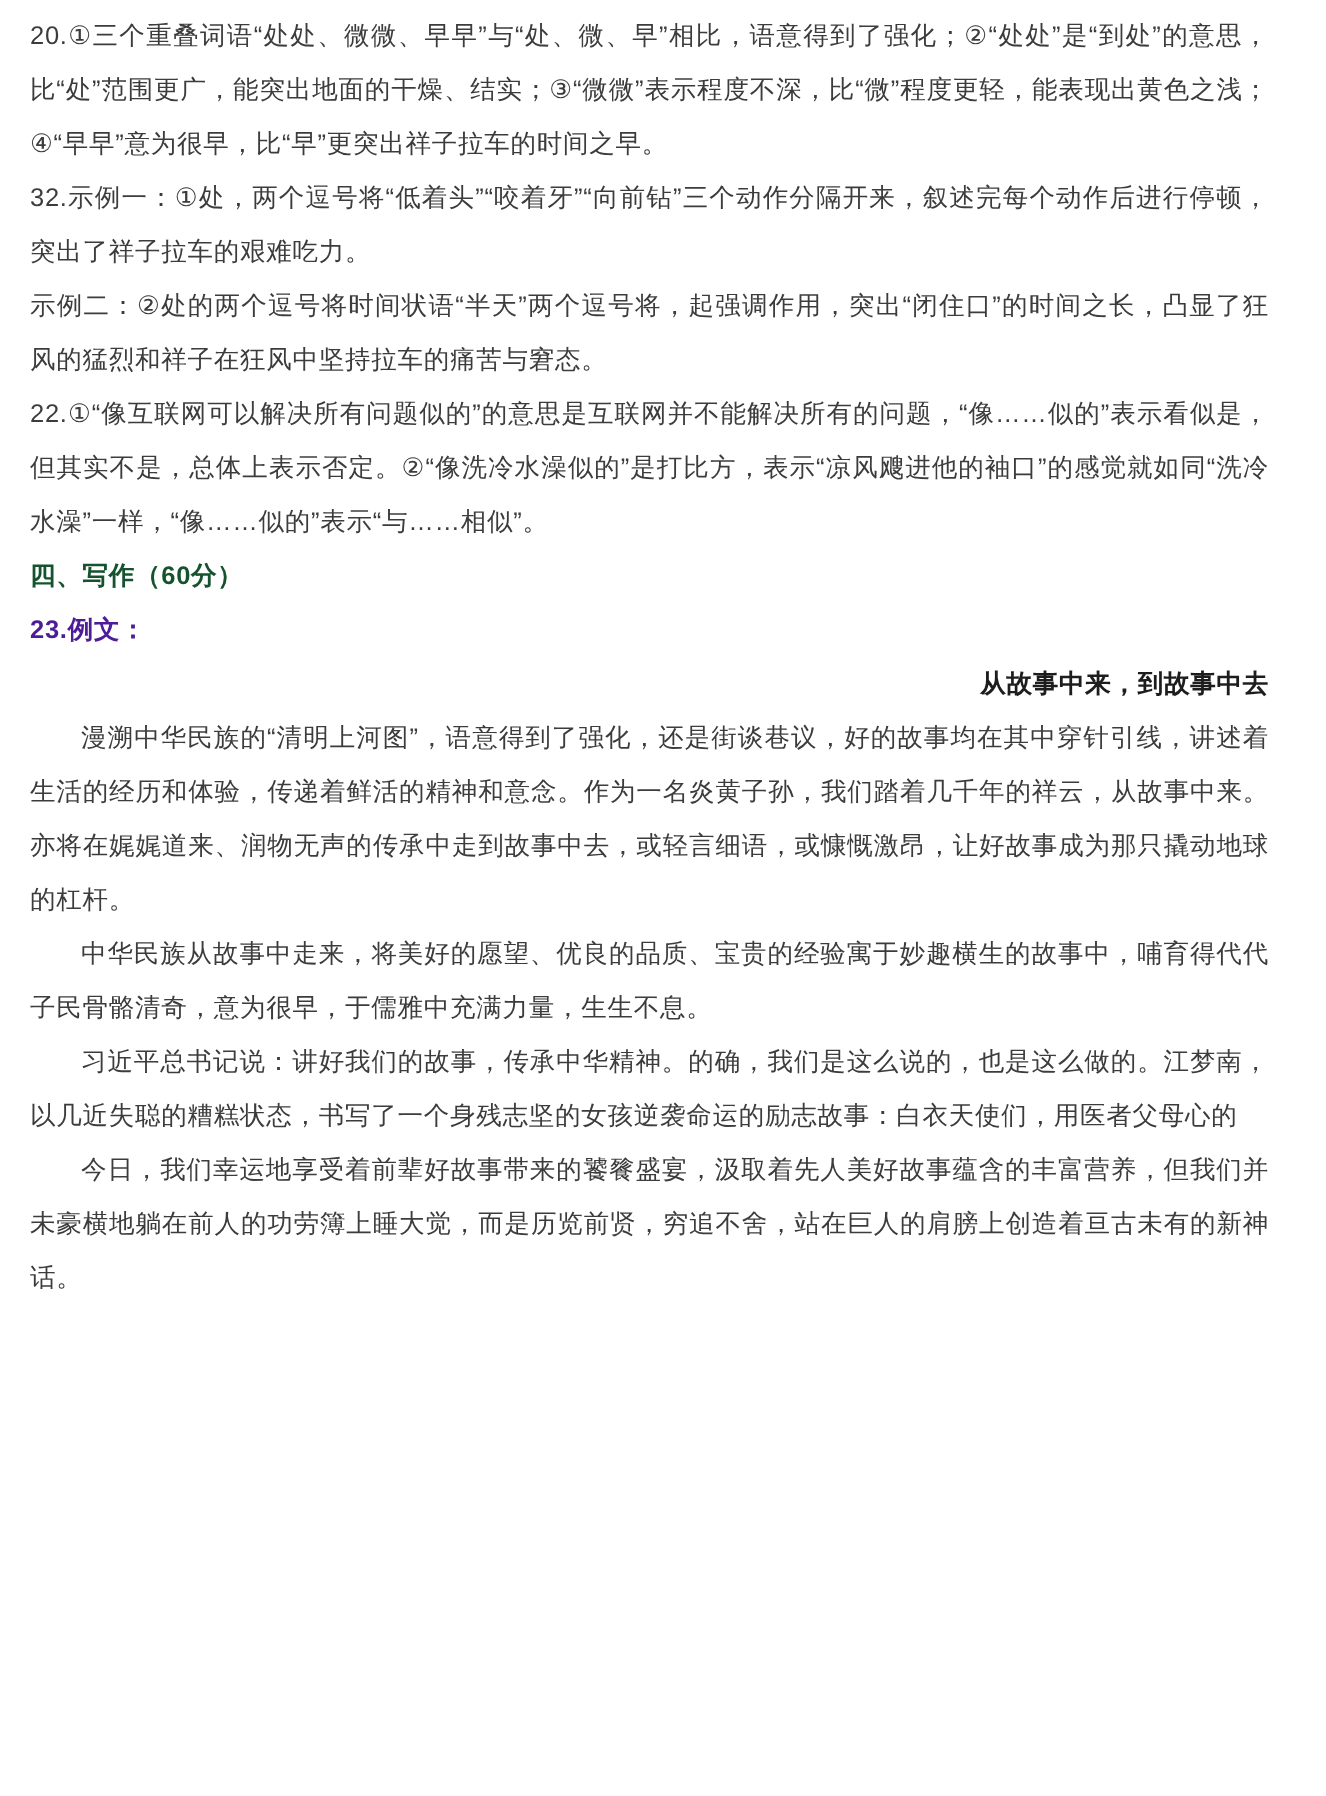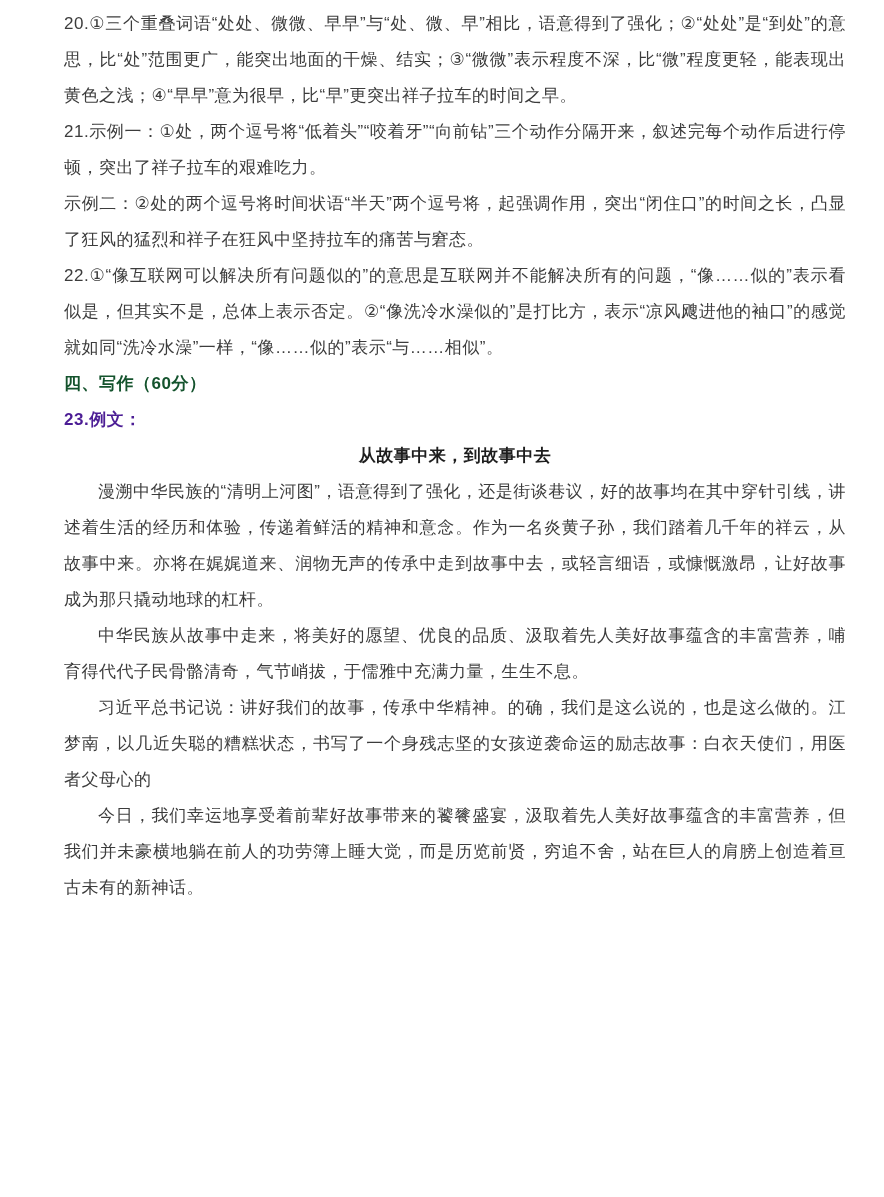--- a/index.html
+++ b/index.html
@@ -10,21 +10,21 @@
   body {
     width: 884px;
     height: 1197px;
     overflow: hidden;
     font-family: "Liberation Sans", "DejaVu Sans", sans-serif;
   }
   .page {
     box-sizing: border-box;
     width: 884px;
     height: 1197px;
-    padding: 6px 38px 0 64px;
+    padding: 6px 38px 0 20px;
     color: #3c3c3c;
     font-size: 17px;
     line-height: 36px;
     letter-spacing: 0.5px;
     text-align: justify;
   }
   .page p {
     margin: 0;
   }
   .answer {
@@ -33,40 +33,40 @@
   .section-heading {
     font-weight: bold;
     color: #14532d;
   }
   .essay-label {
     font-weight: bold;
     color: #4c1d95;
   }
   .essay-title {
     margin: 0;
-    text-align: center;
+    text-align: right;
     font-weight: bold;
     color: #1d1d1d;
     font-size: 17px;
     line-height: 36px;
   }
   .essay-para {
     text-indent: 2em;
   }
 </style>
 </head>
 <body>
 
 <div class="page">
   <p class="answer">20.①三个重叠词语“处处、微微、早早”与“处、微、早”相比，语意得到了强化；②“处处”是“到处”的意思，比“处”范围更广，能突出地面的干燥、结实；③“微微”表示程度不深，比“微”程度更轻，能表现出黄色之浅；④“早早”意为很早，比“早”更突出祥子拉车的时间之早。</p>
-  <p class="answer">21.示例一：①处，两个逗号将“低着头”“咬着牙”“向前钻”三个动作分隔开来，叙述完每个动作后进行停顿，突出了祥子拉车的艰难吃力。</p>
+  <p class="answer">32.示例一：①处，两个逗号将“低着头”“咬着牙”“向前钻”三个动作分隔开来，叙述完每个动作后进行停顿，突出了祥子拉车的艰难吃力。</p>
   <p class="answer">示例二：②处的两个逗号将时间状语“半天”两个逗号将，起强调作用，突出“闭住口”的时间之长，凸显了狂风的猛烈和祥子在狂风中坚持拉车的痛苦与窘态。</p>
   <p class="answer">22.①“像互联网可以解决所有问题似的”的意思是互联网并不能解决所有的问题，“像……似的”表示看似是，但其实不是，总体上表示否定。②“像洗冷水澡似的”是打比方，表示“凉风飕进他的袖口”的感觉就如同“洗冷水澡”一样，“像……似的”表示“与……相似”。</p>
 
   <p class="section-heading">四、写作（60分）</p>
   <p class="essay-label">23.例文：</p>
   <p class="essay-title">从故事中来，到故事中去</p>
 
   <p class="essay-para">漫溯中华民族的“清明上河图”，语意得到了强化，还是街谈巷议，好的故事均在其中穿针引线，讲述着生活的经历和体验，传递着鲜活的精神和意念。作为一名炎黄子孙，我们踏着几千年的祥云，从故事中来。亦将在娓娓道来、润物无声的传承中走到故事中去，或轻言细语，或慷慨激昂，让好故事成为那只撬动地球的杠杆。</p>
-  <p class="essay-para">中华民族从故事中走来，将美好的愿望、优良的品质、汲取着先人美好故事蕴含的丰富营养，哺育得代代子民骨骼清奇，气节峭拔，于儒雅中充满力量，生生不息。</p>
+  <p class="essay-para">中华民族从故事中走来，将美好的愿望、优良的品质、宝贵的经验寓于妙趣横生的故事中，哺育得代代子民骨骼清奇，意为很早，于儒雅中充满力量，生生不息。</p>
   <p class="essay-para">习近平总书记说：讲好我们的故事，传承中华精神。的确，我们是这么说的，也是这么做的。江梦南，以几近失聪的糟糕状态，书写了一个身残志坚的女孩逆袭命运的励志故事：白衣天使们，用医者父母心的</p>
   <p class="essay-para">今日，我们幸运地享受着前辈好故事带来的饕餮盛宴，汲取着先人美好故事蕴含的丰富营养，但我们并未豪横地躺在前人的功劳簿上睡大觉，而是历览前贤，穷追不舍，站在巨人的肩膀上创造着亘古未有的新神话。</p>
 </div>
 
 </body></html>

